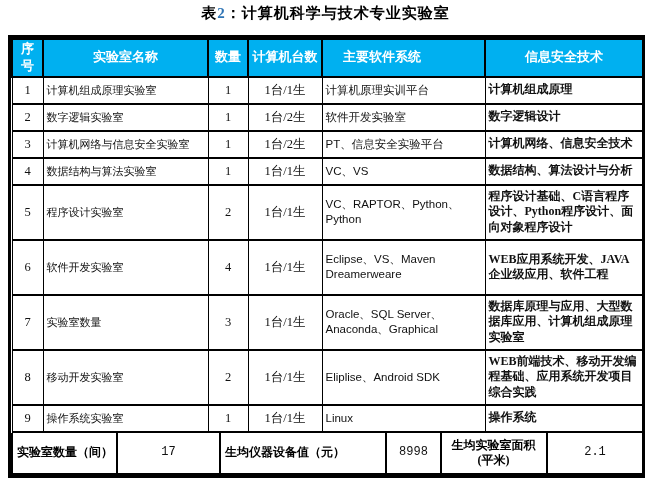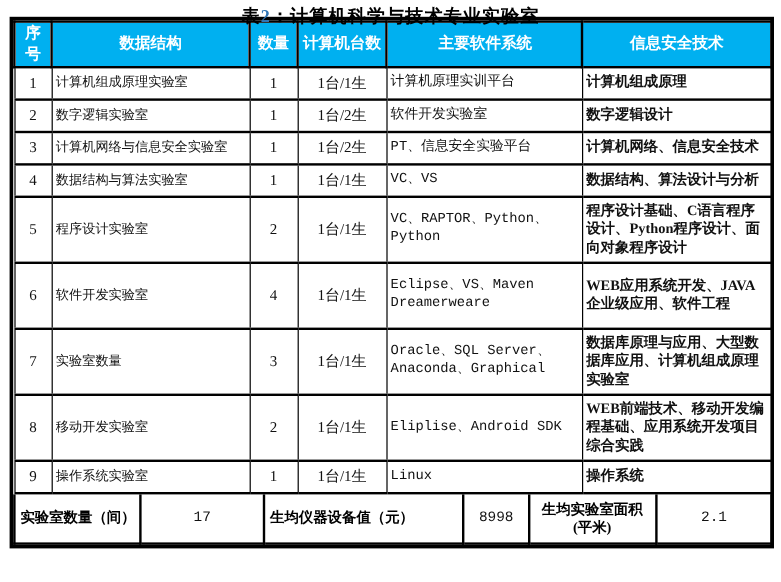--- a/index.html
+++ b/index.html
@@ -9,21 +9,21 @@
     background: #ffffff;
     font-family: "Liberation Serif", "DejaVu Serif", serif;
     overflow: hidden;
   }
   .doc-title {
     text-align: center;
     font-size: 15px;
     font-weight: bold;
     color: #000000;
     padding-top: 4px;
-    height: 14px;
+    height: 35px;
     letter-spacing: 1px;
   }
   .doc-title .title-num { color: #2e74b5; }
   .table-wrap {
     margin-left: 8px;
     width: 637px;
     border: 3px solid #000000;
   }
   table { border-collapse: collapse; width: 100%; table-layout: fixed; }
   th, td {
@@ -39,28 +39,28 @@
     background: #00b0f0;
     color: #ffffff;
     font-weight: bold;
     font-family: "Liberation Sans", "DejaVu Sans", sans-serif;
     font-size: 13px;
     border: 2px solid #000000;
     height: 25px;
     text-align: center;
     padding: 1px 2px;
   }
-  thead th.h-left { text-align: center; padding-left: 4px; }
+  thead th.h-left { text-align: left; padding-left: 20px; }
   tbody td { border-bottom: 2px solid #000000; }
   tr.r-short { height: 27px; }
   tr.r-tall  { height: 55px; }
   td.c-no, td.c-qty, td.c-comp { text-align: center; }
   td.c-name { font-size: 11px; }
   td.c-soft {
-    font-family: Liberation Mono, monospace;
+    font-family: Liberation Sans, sans-serif;
     font-size: 11.5px;
   }
   td.c-course { font-size: 12px; font-weight: bold; }
   
   table.summary td {
     border: 2px solid #000000;
     border-top: 0;
     height: 41px;
   }
   td.s-label {
@@ -90,21 +90,21 @@
       <col style="width:31px">
         <col style="width:165px">
         <col style="width:40px">
       <col style="width:74px">
         <col style="width:163px">
         <col style="width:158px">
     </colgroup>
     <thead>
       <tr>
         <th>序号</th>
-        <th>数据结构</th>
+        <th>实验室名称</th>
         <th>数量</th>
         <th>计算机台数</th>
         <th class="h-left">主要软件系统</th>
         <th>信息安全技术</th>
       </tr>
     </thead>
     <tbody id="lab-rows">
         <tr class="r-short">
     <td class="c-no">1</td>
     <td class="c-name">计算机组成原理实验室</td>

